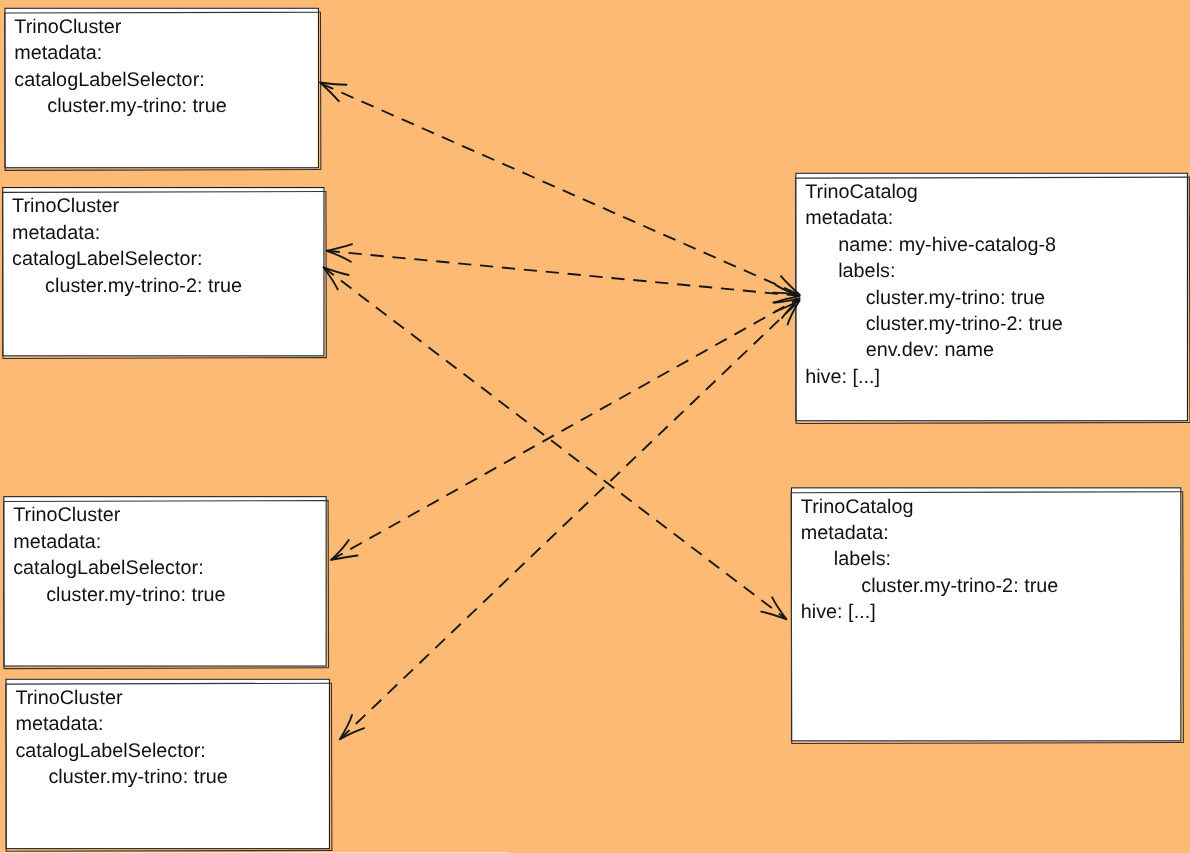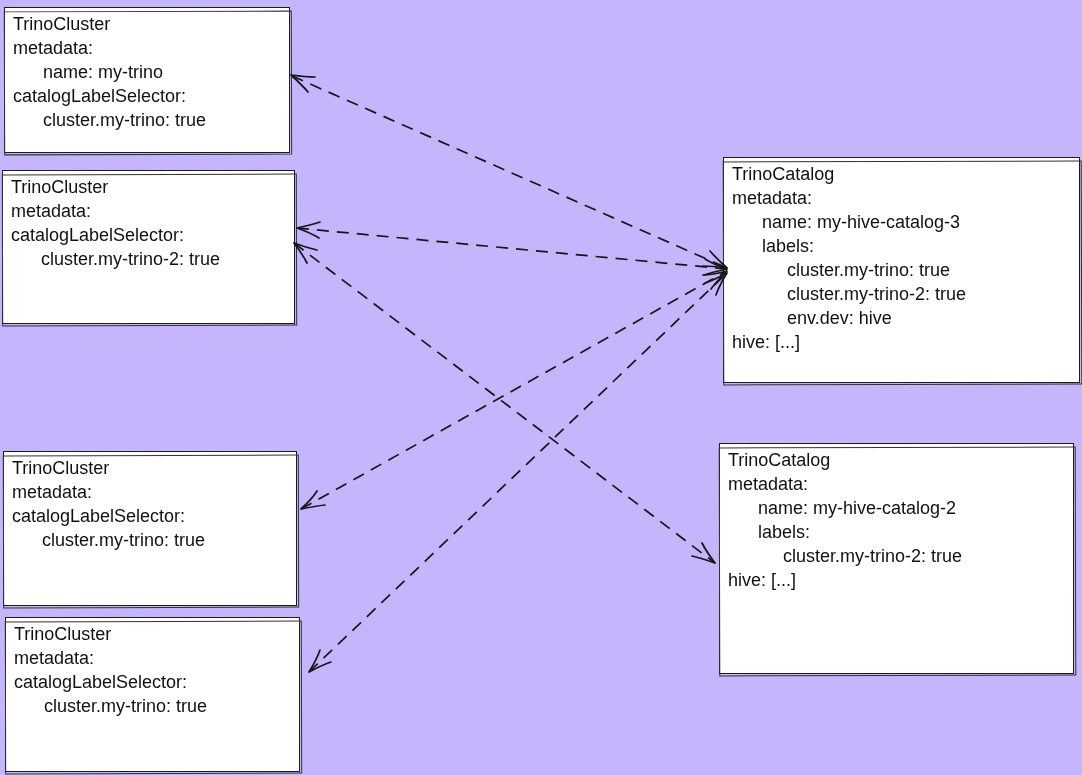--- a/index.html
+++ b/index.html
@@ -4,21 +4,21 @@
 <style>
   html, body {
     margin: 0;
     padding: 0;
     background: #ffffff;
   }
   #canvas {
     position: relative;
     width: 1082px;
     height: 775px;
-    background: #c4b5fd;
+    background: #fdba74;
     font-family: "Liberation Sans", sans-serif;
     color: #111111;
     overflow: hidden;
   }
   .box {
     position: absolute;
     background: #ffffff;
     border: 1.6px solid #1c1c1c;
     padding: 4px 8px 0 8px;
     box-sizing: border-box;
@@ -65,21 +65,20 @@
   }
 </style>
 </head>
 <body>
 
 <div id="canvas">
 
   <div class="box" style="left:4px;top:7px;width:286px;height:146px">
     <div class="ln i0">TrinoCluster</div>
     <div class="ln i0">metadata:</div>
-    <div class="ln i1">name: my-trino</div>
     <div class="ln i0">catalogLabelSelector:</div>
     <div class="ln i1">cluster.my-trino: true</div>
   </div>
 
   <div class="box" style="left:2px;top:170px;width:293px;height:154px">
     <div class="ln i0">TrinoCluster</div>
     <div class="ln i0">metadata:</div>
     <div class="ln i0">catalogLabelSelector:</div>
     <div class="ln i1">cluster.my-trino-2: true</div>
   </div>
@@ -94,32 +93,31 @@
   <div class="box" style="left:5px;top:617px;width:295px;height:155px">
     <div class="ln i0">TrinoCluster</div>
     <div class="ln i0">metadata:</div>
     <div class="ln i0">catalogLabelSelector:</div>
     <div class="ln i1">cluster.my-trino: true</div>
   </div>
 
   <div class="box" style="left:723px;top:157px;width:357px;height:226px">
     <div class="ln i0">TrinoCatalog</div>
     <div class="ln i0">metadata:</div>
-    <div class="ln i1">name: my-hive-catalog-3</div>
+    <div class="ln i1">name: my-hive-catalog-8</div>
     <div class="ln i1">labels:</div>
     <div class="ln i2">cluster.my-trino: true</div>
     <div class="ln i2">cluster.my-trino-2: true</div>
-    <div class="ln i2">env.dev: hive</div>
+    <div class="ln i2">env.dev: name</div>
     <div class="ln i0">hive: [...]</div>
   </div>
 
   <div class="box" style="left:719px;top:443px;width:355px;height:231px">
     <div class="ln i0">TrinoCatalog</div>
     <div class="ln i0">metadata:</div>
-    <div class="ln i1">name: my-hive-catalog-2</div>
     <div class="ln i1">labels:</div>
     <div class="ln i2">cluster.my-trino-2: true</div>
     <div class="ln i0">hive: [...]</div>
   </div>
 
   <svg id="edges-svg" width="1082" height="775" viewBox="0 0 1082 775">
 
     <path class="edge" d="M292,76 L727,268"></path>
 
     <path class="edge" d="M297,228 L727,269"></path>

